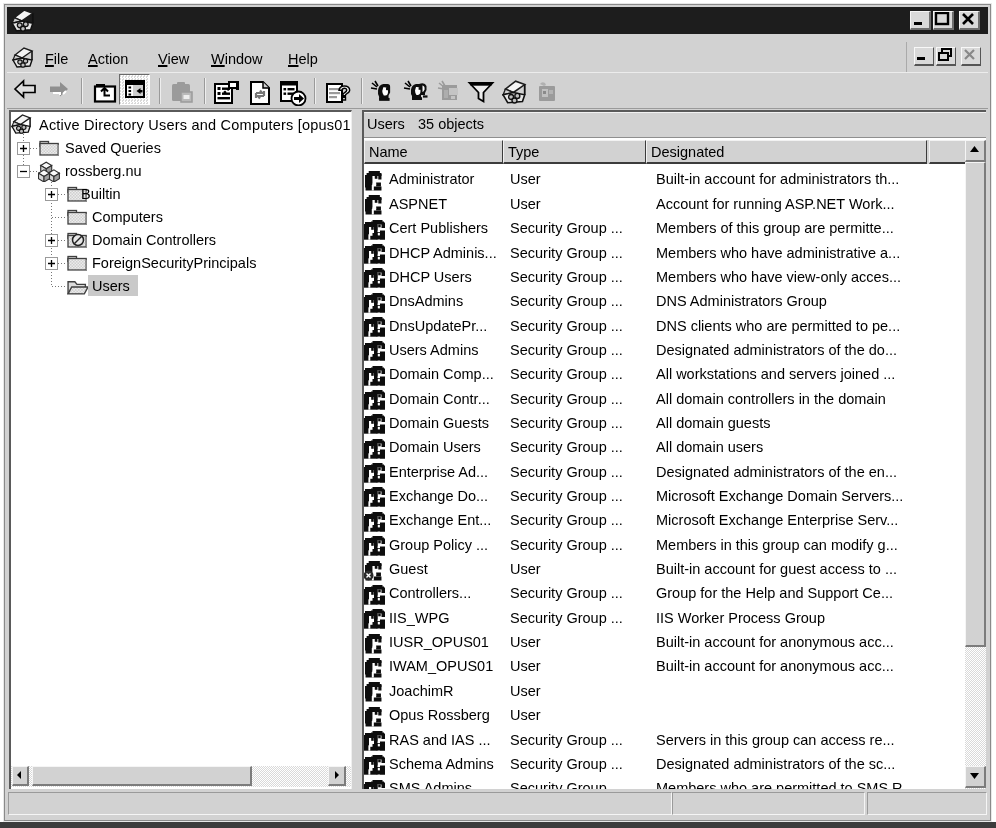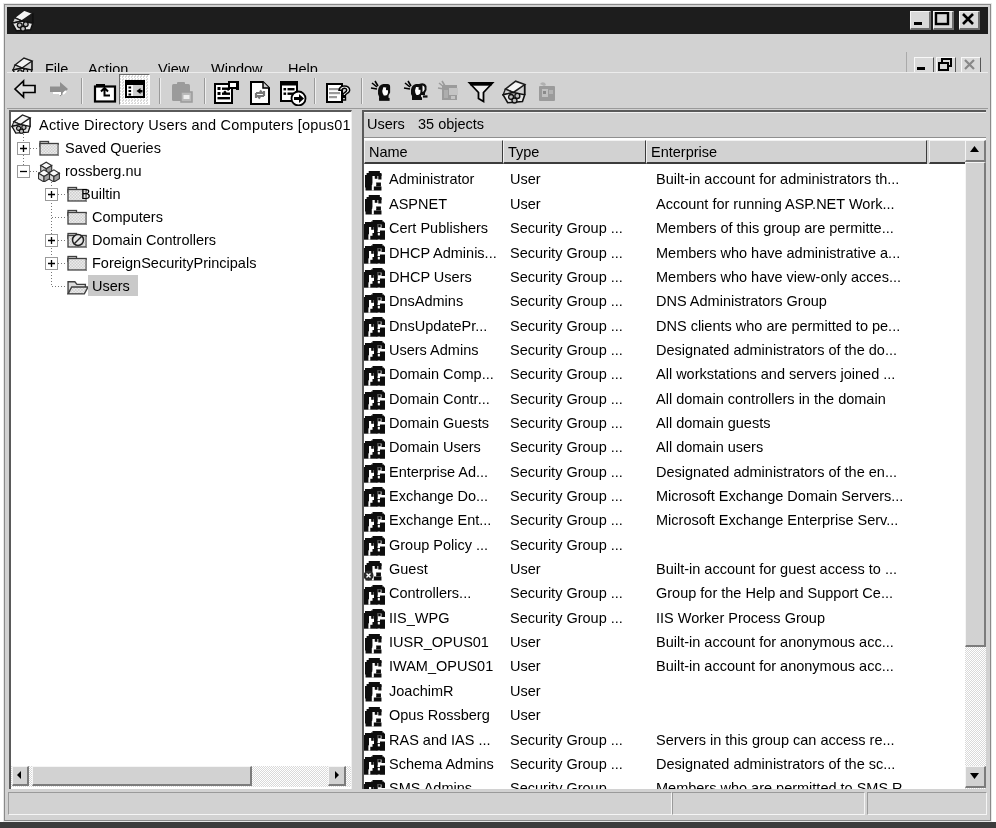--- a/index.html
+++ b/index.html
@@ -6,21 +6,21 @@
   font-family:"Liberation Sans",sans-serif;-webkit-font-smoothing:antialiased}
 #stage{position:relative;width:996px;height:828px}
 .abs{position:absolute}
 #win{position:absolute;left:4px;top:4px;width:987px;height:817px;
   background:#d2d2d2;border:1px solid #8a8a8a;outline:1px solid #e8e8e8}
 #titlebar{position:absolute;left:2px;top:2px;right:2px;height:27px;background:#1d1d1d;color:#fff;}
 #titletext{position:absolute;left:29px;top:4px;font-size:16.5px;font-weight:bold;letter-spacing:0.3px}
 .tbtn{position:absolute;top:4px;width:21px;height:19px;background:#d9d9d9;
   border-top:1px solid #f5f5f5;border-left:1px solid #f5f5f5;
   border-right:2px solid #6e6e6e;border-bottom:2px solid #6e6e6e;}
-#menubar{position:absolute;left:2px;top:47px;right:2px;height:35px;background:#d2d2d2;border-bottom:4px solid #ec4899}
+#menubar{position:absolute;left:2px;top:37px;right:2px;height:35px;background:#d2d2d2;border-bottom:4px solid #ec4899}
 .menuitem{position:absolute;top:9px;font-size:14.5px;color:#000}
 .menuitem u{text-decoration-thickness:1.5px}
 .mbtn{position:absolute;top:5px;width:20px;height:19px;background:#d9d9d9;
   border-top:1px solid #f8f8f8;border-left:1px solid #f8f8f8;
   border-right:1px solid #555;border-bottom:2px solid #555}
 #toolbar{position:absolute;left:2px;top:67px;right:2px;height:37px;background:#d2d2d2;
   border-top:1px solid #ececec;border-bottom:1px solid #9a9a9a}
 .tsep{position:absolute;top:5px;width:2px;height:26px;background:#9a9a9a;border-right:1px solid #eee}
 .ticon{position:absolute;top:7px}
 #content{position:absolute;left:2px;top:105px;right:2px;height:684px;background:#d2d2d2}
@@ -348,21 +348,21 @@
       </div>
     </div>
     <div id="rpane">
       <div id="band">
         <div class="abs" style="left:3px;top:3px;font-size:14.5px">Users</div>
         <div class="abs" style="left:54px;top:3px;font-size:14.5px">35 objects</div>
       </div>
       <div id="hdr">
         <div class="hseg" style="left:0;width:139px">Name</div>
         <div class="hseg" style="left:139px;width:143px">Type</div>
-        <div class="hseg" style="left:282px;width:281px">Enterprise</div>
+        <div class="hseg" style="left:282px;width:281px">Designated</div>
         <div class="hseg" style="left:565px;width:37px"></div>
       </div>
       <div id="rows">
             <div class="row" style="top:56.9px;width:600px">
               <svg class="abs" style="left:1px;top:2px" width="17" height="20" viewBox="0 0 16 20" preserveAspectRatio="none">
                 <use href="#iuser"></use>
               </svg>
               <span class="cell" style="left:25px">Administrator</span>
               <span class="cell" style="left:146px">User</span>
               <span class="cell" style="left:292px">Built-in account for administrators th...</span>
@@ -478,20 +478,21 @@
               <span class="cell" style="left:25px">Exchange Ent...</span>
               <span class="cell" style="left:146px">Security Group ...</span>
               <span class="cell" style="left:292px">Microsoft Exchange Enterprise Serv...</span>
             </div>
         <div class="row" style="top:422.1px;width:600px">
               <svg class="abs" style="left:-2px;top:2px" width="23" height="20" viewBox="0 0 23 20" preserveAspectRatio="none">
                 <use href="#igroup"></use>
               </svg>
               <span class="cell" style="left:25px">Group Policy ...</span>
               <span class="cell" style="left:146px">Security Group ...</span>
+              <span class="cell" style="left:292px">Members in this group can modify g...</span>
             </div>
         <div class="row" style="top:446.5px;width:600px">
               <svg class="abs" style="left:1px;top:2px" width="17" height="20" viewBox="0 0 16 20" preserveAspectRatio="none">
                 <use href="#iuser"></use>
               </svg>
               <svg class="abs" style="left:-1px;top:11px" width="11" height="11">
                 <circle cx="5.5" cy="5.5" r="5" fill="#2a2a2a"></circle>
                 <path d="M3.5 3.5 L7.5 7.5 M7.5 3.5 L3.5 7.5" stroke="#fff" stroke-width="1.4"></path>
               </svg>
               <span class="cell" style="left:25px">Guest</span>

